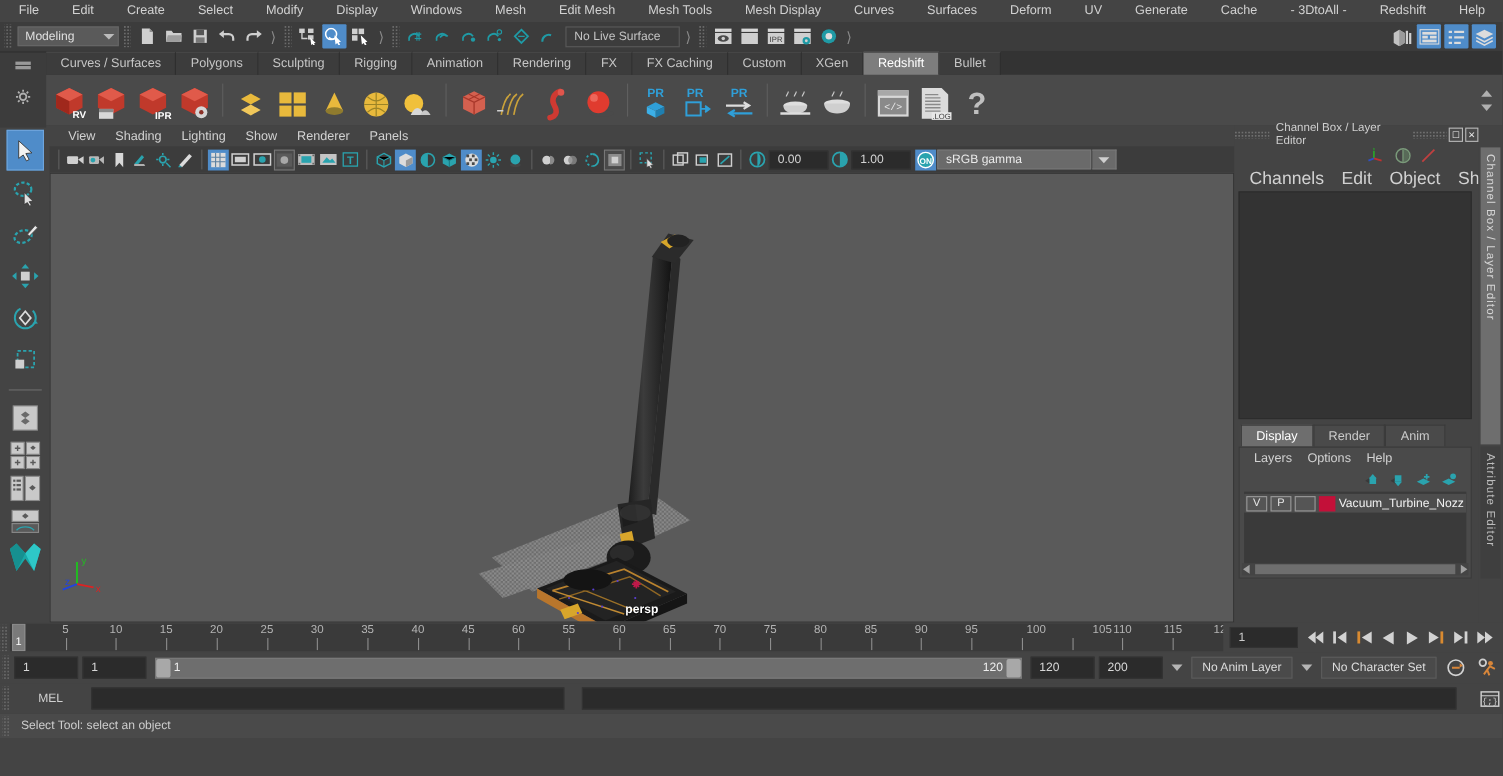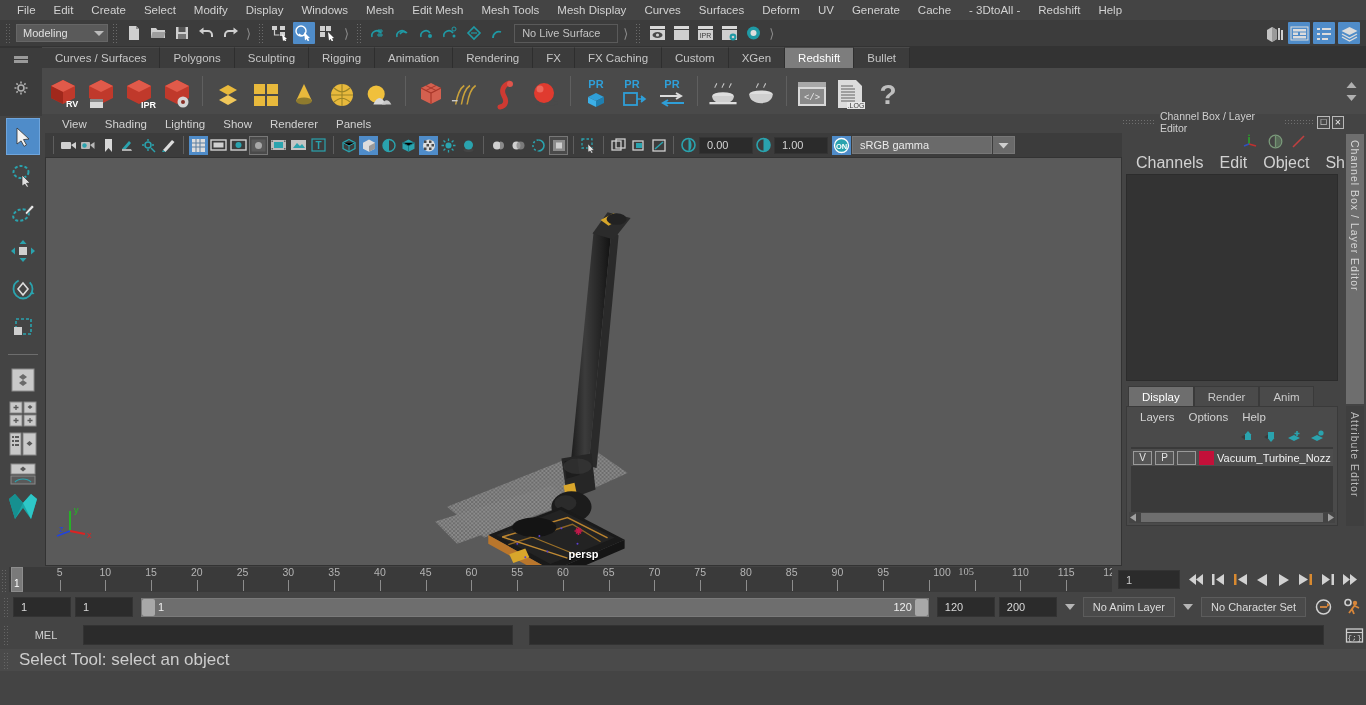--- a/index.html
+++ b/index.html
@@ -9,21 +9,21 @@
     font-family: "Liberation Sans", sans-serif;
     font-size: 11px;
     color: #c8c8c8;
     overflow: hidden;
   }
   #app { position: relative; width:1366px; height:705px; }
 
   
   .menubar {
     height: 20px; background:#444; display:flex; align-items:center;
-    padding-left: 8px; gap: 0px;
+    padding-left: 8px; gap: 12px;
   }
   .menubar .mi {
     padding: 0 9px; height:20px; line-height:20px; font-size:11.5px; color:#d2d2d2;
     cursor: default; white-space:nowrap;
   }
 
   
   .statusline {
     height: 26px; background:#3c3c3c; display:flex; align-items:center;
     padding-left: 4px; gap:2px; position:relative;
@@ -163,21 +163,21 @@
   .combo { height:20px;background:#4a4a4a;border:1px solid #5c5c5c;color:#dcdcdc;font-size:11px;display:flex;align-items:center;padding:0 9px; }
 
   
   .melrow { height:28px;background:#444;display:flex;align-items:center;padding-left:2px;gap:16px; }
   .mellabel { width:42px;text-align:center;font-size:11px;color:#d0d0d0; }
   .melinput { height:20px;background:#2b2b2b;border:1px solid #333; }
   .melout { flex:1;height:20px;background:#2b2b2b;border:1px solid #333;margin-right:2px; }
 
   
   .helprow { height:22px;background:#4a4a4a;display:flex;align-items:center;padding-left:2px; }
-  .helptext { font-size:17px;color:#cdcdcd;padding-left:10px; }
+  .helptext { font-size:11px;color:#cdcdcd;padding-left:10px; }
 
   svg { display:block; }
 </style>
 </head>
 <body>
 
 <div id="app">
 
   <div class="menubar">
     <div class="mi">File</div>
@@ -1147,21 +1147,21 @@
         <div class="ticklabel" style="left: 736.95px;">80</div>
         <div class="tick" style="left: 782.706px;"></div>
         <div class="ticklabel" style="left: 782.706px;">85</div>
         <div class="tick" style="left: 828.462px;"></div>
         <div class="ticklabel" style="left: 828.462px;">90</div>
         <div class="tick" style="left: 874.218px;"></div>
         <div class="ticklabel" style="left: 874.218px;">95</div>
         <div class="tick" style="left: 919.975px;"></div>
         <div class="ticklabel" style="left: 933px;">100</div>
         <div class="tick" style="left: 965.731px;"></div>
-        <div class="ticklabel" style="left: 957px; font-family: Liberation Serif, serif;">105</div>
+        <div class="ticklabel" style="left: 993px;">105</div>
         <div class="tick" style="left: 1011.49px;"></div>
         <div class="ticklabel" style="left: 1011.49px;">110</div>
         <div class="tick" style="left: 1057.24px;"></div>
         <div class="ticklabel" style="left: 1057.24px;">115</div>
         <div class="ticklabel" style="left: 1103px;">120</div>
         <div class="playhead" style="left: 2px;">
           <span>1</span>
         </div>
       </div>
     <div class="curframe">1</div>

